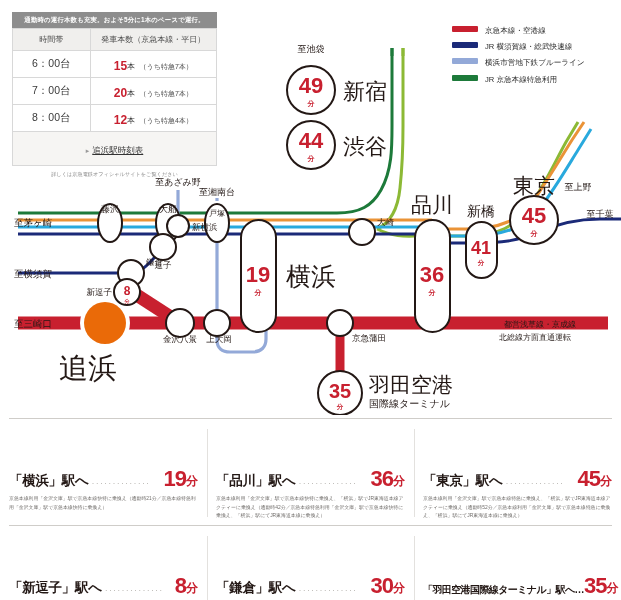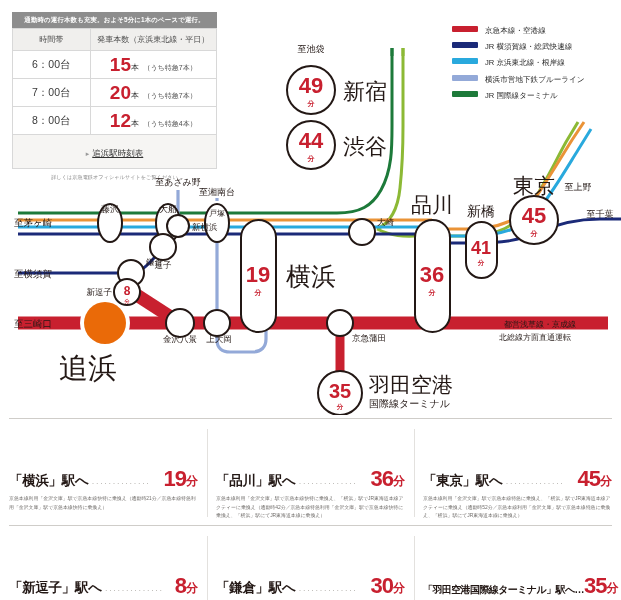--- a/index.html
+++ b/index.html
@@ -28,21 +28,21 @@
     text-align:center; vertical-align:middle;
   }
   .tt-table thead th {
     background:#f0efed; color:#4c4c4c;
     font-size:8px; font-weight:normal;
     padding:5px 2px;
   }
   .tt-table tbody td { padding:4px 18px; }
   .tt-slot { font-size:10.5px; color:#3a3a3a; width:38%; }
   .tt-count { width:62%; white-space:nowrap; }
-  .tt-num { font-size:19px; font-weight:bold; color:#c8202f; line-height:1; vertical-align:-1px;}
+  .tt-num { font-size:12px; font-weight:bold; color:#c8202f; line-height:1; vertical-align:-1px;}
   .tt-unit { font-size:8px; color:#3a3a3a; }
   .tt-sub { font-size:7px; color:#4c4c4c; }
   .tt-link-row {
     border:1px solid #d8d8d8; border-top:none;
     background:#f6f5f3;
     text-align:center; padding:7px 2px 8px;
   }
   .tt-link { font-size:8.5px; color:#333; text-decoration:underline; }
   .tt-arrow { color:#9a9a9a; font-size:7px; margin-right:3px; }
   .tt-note { text-align:center; font-size:5.2px; color:#8a8a8a; margin-top:5px; }
@@ -78,21 +78,21 @@
 <body>
 
 <div class="root">
 
   <div class="tt-panel">
     <div class="tt-head">通勤時の運行本数も充実。およそ5分に1本のペースで運行。</div>
     <table class="tt-table">
       <thead>
         <tr>
           <th class="tt-slot">時間帯</th>
-          <th>発車本数（京浜東北線・平日）</th>
+          <th>発車本数（京急本線・平日）</th>
         </tr>
       </thead>
       <tbody>
         <tr>
           <td class="tt-slot">6：00台</td>
           <td class="tt-count">
             <span class="tt-num">15</span><span class="tt-unit">本</span>
             <span class="tt-sub">（うち特急7本）</span>
           </td>
         </tr>
@@ -121,30 +121,26 @@
   <div class="legend">
     <div class="lg-row">
       <span class="lg-sw" style="background:#c8202f"></span>
       <span class="lg-txt">京急本線・空港線</span>
     </div>
     <div class="lg-row">
       <span class="lg-sw" style="background:#1b2a78"></span>
       <span class="lg-txt">JR 横須賀線・総武快速線</span>
     </div>
     <div class="lg-row">
-      <span class="lg-sw" style="background:#29a9dd"></span>
-      <span class="lg-txt">JR 京浜東北線・根岸線</span>
-    </div>
-    <div class="lg-row">
       <span class="lg-sw" style="background:#93a9d8"></span>
       <span class="lg-txt">横浜市営地下鉄ブルーライン</span>
     </div>
     <div class="lg-row">
       <span class="lg-sw" style="background:#1d7a3a"></span>
-      <span class="lg-txt">JR 国際線ターミナル</span>
+      <span class="lg-txt">JR 京急本線特急利用</span>
     </div>
   </div>
 
   <div class="map">
   <svg width="621" height="385" viewBox="0 0 621 385" xmlns="http://www.w3.org/2000/svg">
     <defs>
       <style>
         .ln   { fill:none; stroke-linecap:butt; }
         .jr   { stroke-width:3; }
         .keq  { stroke:#c8202f; stroke-width:13; fill:none; stroke-linecap:butt; }

